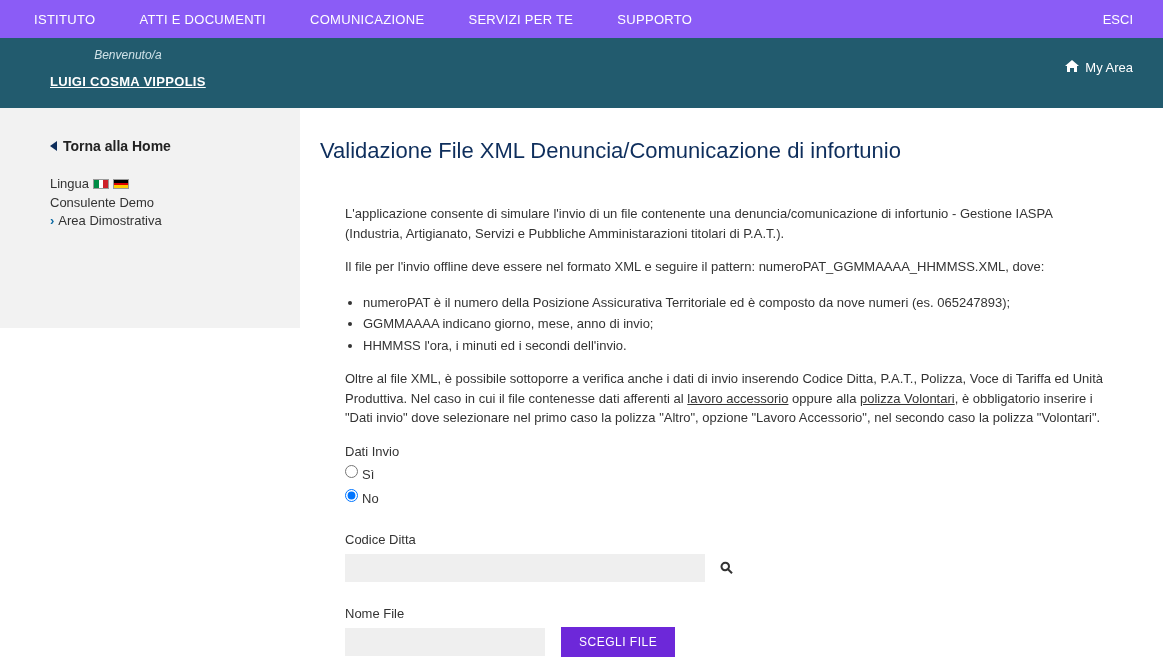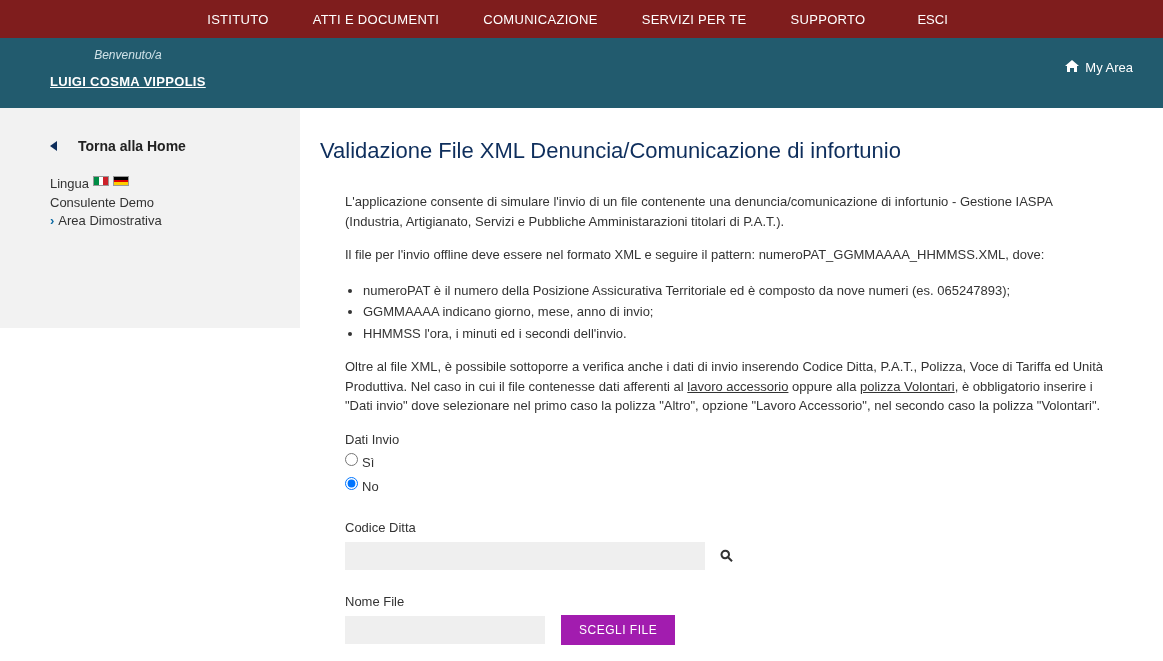--- a/index.html
+++ b/index.html
@@ -1,25 +1,26 @@
 <!DOCTYPE html>
 <html><head>
 <meta charset="utf-8">
 <style>
   * { box-sizing: border-box; margin: 0; padding: 0; }
   body { font-family: Arial, Helvetica, sans-serif; font-size: 13px; background: #fff; color: #333; width: 1163px; }
   
   .topnav {
-    background: #7f1d1d;
+    background: #8b5cf6;
     height: 38px;
     display: flex;
     align-items: center;
-    justify-content: center;
+    justify-content: space-between;
     color: #fff;
     font-size: 13px;
+    padding-left: 12px;
   }
   .topnav-left { display: flex; height: 100%; }
   .topnav-item {
     padding: 0 22px;
     height: 100%;
     display: flex;
     align-items: center;
     cursor: pointer;
     font-weight: normal;
     letter-spacing: 0.3px;
@@ -79,34 +80,34 @@
     min-height: 220px;
   }
   .sb-back {
     font-weight: bold;
     font-size: 14px;
     color: #222;
     margin-bottom: 22px;
     cursor: pointer;
     display: flex;
     align-items: center;
-    gap: 21px;
+    gap: 6px;
   }
   .sb-back-arrow {
     display: inline-block;
     width: 0; height: 0;
     border-top: 5px solid transparent;
     border-bottom: 5px solid transparent;
     border-right: 7px solid #0e2e5c;
   }
   .sb-lang {
     font-size: 13px;
     margin-bottom: 4px;
     display: flex;
-    align-items: flex-start;
+    align-items: center;
     gap: 4px;
   }
   .flag-it {
     display: inline-block; width: 16px; height: 10px;
     background: linear-gradient(to right, #008c45 33%, #fff 33% 66%, #cd212a 66%);
     border: 1px solid #999;
   }
   .flag-de {
     display: inline-block; width: 16px; height: 10px;
     background: linear-gradient(to bottom, #000 33%, #dd0000 33% 66%, #ffce00 66%);
@@ -127,21 +128,21 @@
   }
   
   .content {
     flex: 1;
     padding: 30px 40px 30px 20px;
   }
   .page-title {
     color: #0e2e5c;
     font-size: 22px;
     font-weight: normal;
-    margin-bottom: 28px;
+    margin-bottom: 40px;
   }
   .inner {
     padding-left: 25px;
     padding-right: 10px;
     font-size: 13px;
     color: #333;
     line-height: 1.5;
   }
   .inner p { margin-bottom: 14px; }
   .inner ul { margin: 16px 0 14px 18px; }
@@ -165,21 +166,21 @@
   .nome-input { width: 200px; }
   .search-icon {
     font-weight: bold;
     font-size: 16px;
     cursor: pointer;
     display: inline-block;
     transform: rotate(-45deg);
   }
   
   .btn {
-    background: #a21caf;
+    background: #6d28d9;
     color: #fff;
     border: none;
     height: 30px;
     padding: 0 18px;
     font-size: 12px;
     letter-spacing: 0.5px;
     cursor: pointer;
     min-width: 110px;
   }
 </style>

